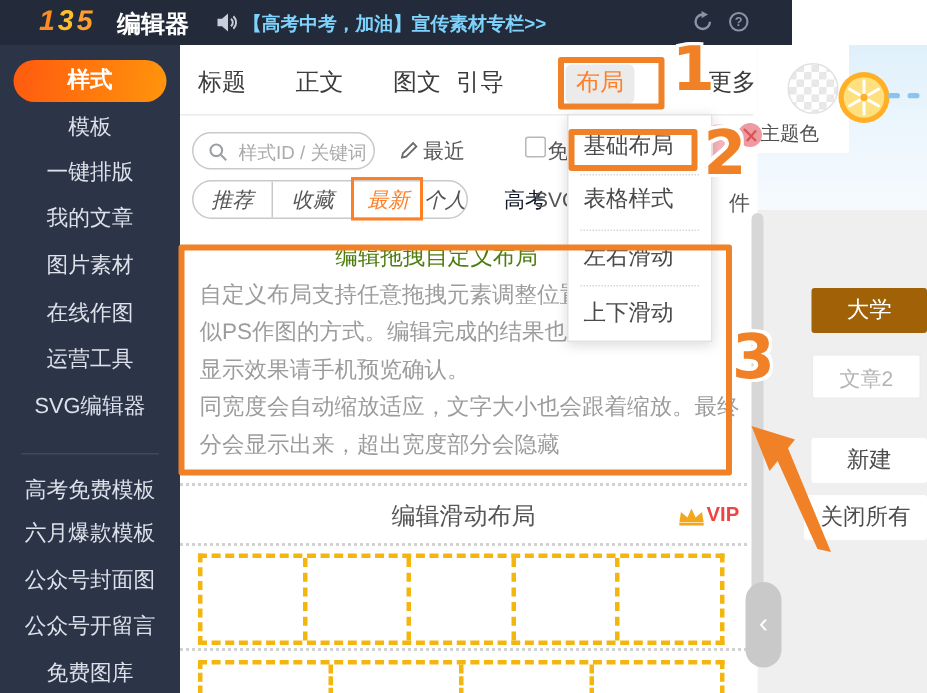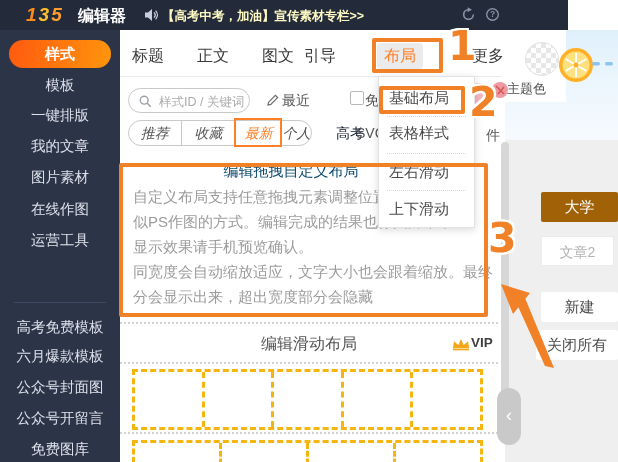--- a/index.html
+++ b/index.html
@@ -1,23 +1,23 @@
 <!DOCTYPE html>
 <html><head>
 <meta charset="utf-8">
 <style>
   html,body{margin:0;padding:0;}
   .screen{position:relative;width:618px;height:462px;overflow:hidden;background:#fff;
     font-family:"Liberation Sans","DejaVu Sans",sans-serif;-webkit-font-smoothing:antialiased;}
   .abs{position:absolute;}
   
-  .topbar{position:absolute;left:0;top:0;width:528px;height:30px;background:#232a39;padding-left:40px;}
+  .topbar{position:absolute;left:0;top:0;width:528px;height:30px;background:#232a39;}
   .logo-digits{position:absolute;left:26px;top:4px;font-size:19px;font-weight:bold;letter-spacing:2px;font-style:italic;}
   .logo-suffix{position:absolute;left:78px;top:6px;font-size:16px;font-weight:bold;color:#ffffff;}
-  .announce{position:absolute;left:162px;top:8px;font-size:12.5px;font-weight:bold;color:#fef9c3;white-space:nowrap;}
+  .announce{position:absolute;left:162px;top:8px;font-size:12.5px;font-weight:bold;color:#7dd3fc;white-space:nowrap;}
   
   .sidebar{position:absolute;left:0;top:30px;width:120px;height:432px;background:#2c3448;}
   .side-item{position:absolute;left:0;width:120px;height:20px;line-height:20px;text-align:center;
     color:#dde1ea;font-size:14.5px;cursor:pointer;white-space:nowrap;}
   .side-pill{position:absolute;left:9px;top:10px;width:102px;height:28px;line-height:28px;border-radius:15px;
     background:linear-gradient(100deg,#ff5a0f,#ff950c);color:#fff;font-size:15px;font-weight:bold;text-align:center;cursor:pointer;}
   .side-divider{position:absolute;left:14px;top:272px;width:92px;height:1px;background:#3e4861;}
   
   .tab{position:absolute;top:45px;height:22px;line-height:22px;font-size:16px;color:#3c3c3c;cursor:pointer;white-space:nowrap;}
   .tab-active{position:absolute;left:377px;top:43px;width:46px;height:26px;line-height:26px;text-align:center;
@@ -30,26 +30,26 @@
   .search-pill input::placeholder{color:#ababab;}
   .textbtn{position:absolute;height:20px;line-height:20px;font-size:14px;color:#555;cursor:pointer;white-space:nowrap;}
   .checkbox{position:absolute;left:350px;top:91px;width:12px;height:12px;border:1px solid #b8b8b8;border-radius:2px;background:#fff;cursor:pointer;}
   .segment{position:absolute;left:128px;top:120px;width:184px;height:26px;border:1px solid #c9c9c9;border-radius:14px;
     box-sizing:border-box;display:flex;overflow:visible;background:#fff;}
   .seg-cell{height:24px;line-height:24px;text-align:center;font-size:14px;color:#555;cursor:pointer;font-style:italic;}
   .seg-cell + .seg-cell{border-left:1px solid #c9c9c9;}
   .seg-active-box{position:absolute;left:234px;top:118px;width:48px;height:29px;border:2px solid #ff7f27;box-sizing:border-box;z-index:5;}
   .tag{position:absolute;top:123px;height:20px;line-height:20px;font-size:14px;cursor:pointer;white-space:nowrap;}
   
-  .card-title{position:absolute;left:110px;top:162px;width:362px;text-align:center;font-size:15px;color:#0c4a6e;white-space:nowrap;}
+  .card-title{position:absolute;left:110px;top:162px;width:362px;text-align:center;font-size:15px;color:#4d7c0f;white-space:nowrap;}
   .para{position:absolute;left:133px;top:184px;}
   .para div{height:25px;line-height:25px;font-size:15px;color:#9c9c9c;white-space:nowrap;}
   .dotsep{position:absolute;left:120px;width:378px;height:0;border-top:2px dotted #d2d2d2;}
   .slide-title{position:absolute;left:128px;top:334px;width:362px;text-align:center;font-size:16px;color:#555;white-space:nowrap;}
-  .vip-text{position:absolute;left:471px;top:335px;font-size:13.5px;font-weight:bold;color:#404040;}
+  .vip-text{position:absolute;left:471px;top:335px;font-size:13.5px;font-weight:bold;color:#ef4444;}
   .dash-row{position:absolute;left:132px;border:3px dashed #f4b50f;box-sizing:border-box;display:flex;cursor:pointer;}
   .dash-cell{flex:1;}
   .dash-cell + .dash-cell{border-left:3px dashed #f4b50f;}
   
   .dropdown{position:absolute;left:378px;top:76px;width:97px;height:152px;background:#fff;border:1px solid #e2e2e2;
     box-sizing:border-box;box-shadow:0 2px 8px rgba(0,0,0,0.15);z-index:30;}
   .dd-item{position:absolute;left:10px;height:26px;line-height:26px;font-size:15px;color:#4a4a4a;cursor:pointer;white-space:nowrap;}
   .dd-sep{position:absolute;left:8px;width:79px;height:0;border-top:1px dotted #d8d8d8;}
   
   .canvas-area{position:absolute;left:505px;top:30px;width:113px;height:110px;
@@ -100,20 +100,21 @@
   </div>
 
   <div class="sidebar">
     <div class="side-pill">样式</div>
     <div class="side-item" style="top:45px">模板</div>
     <div class="side-item" style="top:75px">一键排版</div>
     <div class="side-item" style="top:106px">我的文章</div>
     <div class="side-item" style="top:137px">图片素材</div>
     <div class="side-item" style="top:169px">在线作图</div>
     <div class="side-item" style="top:200px">运营工具</div>
+    <div class="side-item" style="top:231px">SVG编辑器</div>
     <div class="side-divider"></div>
     <div class="side-item" style="top:287px">高考免费模板</div>
     <div class="side-item" style="top:316px">六月爆款模板</div>
     <div class="side-item" style="top:347px">公众号封面图</div>
     <div class="side-item" style="top:378px">公众号开留言</div>
     <div class="side-item" style="top:409px">免费图库</div>
   </div>
 
   <div class="tab" style="left:132px">标题</div>
   <div class="tab" style="left:197px">正文</div>

